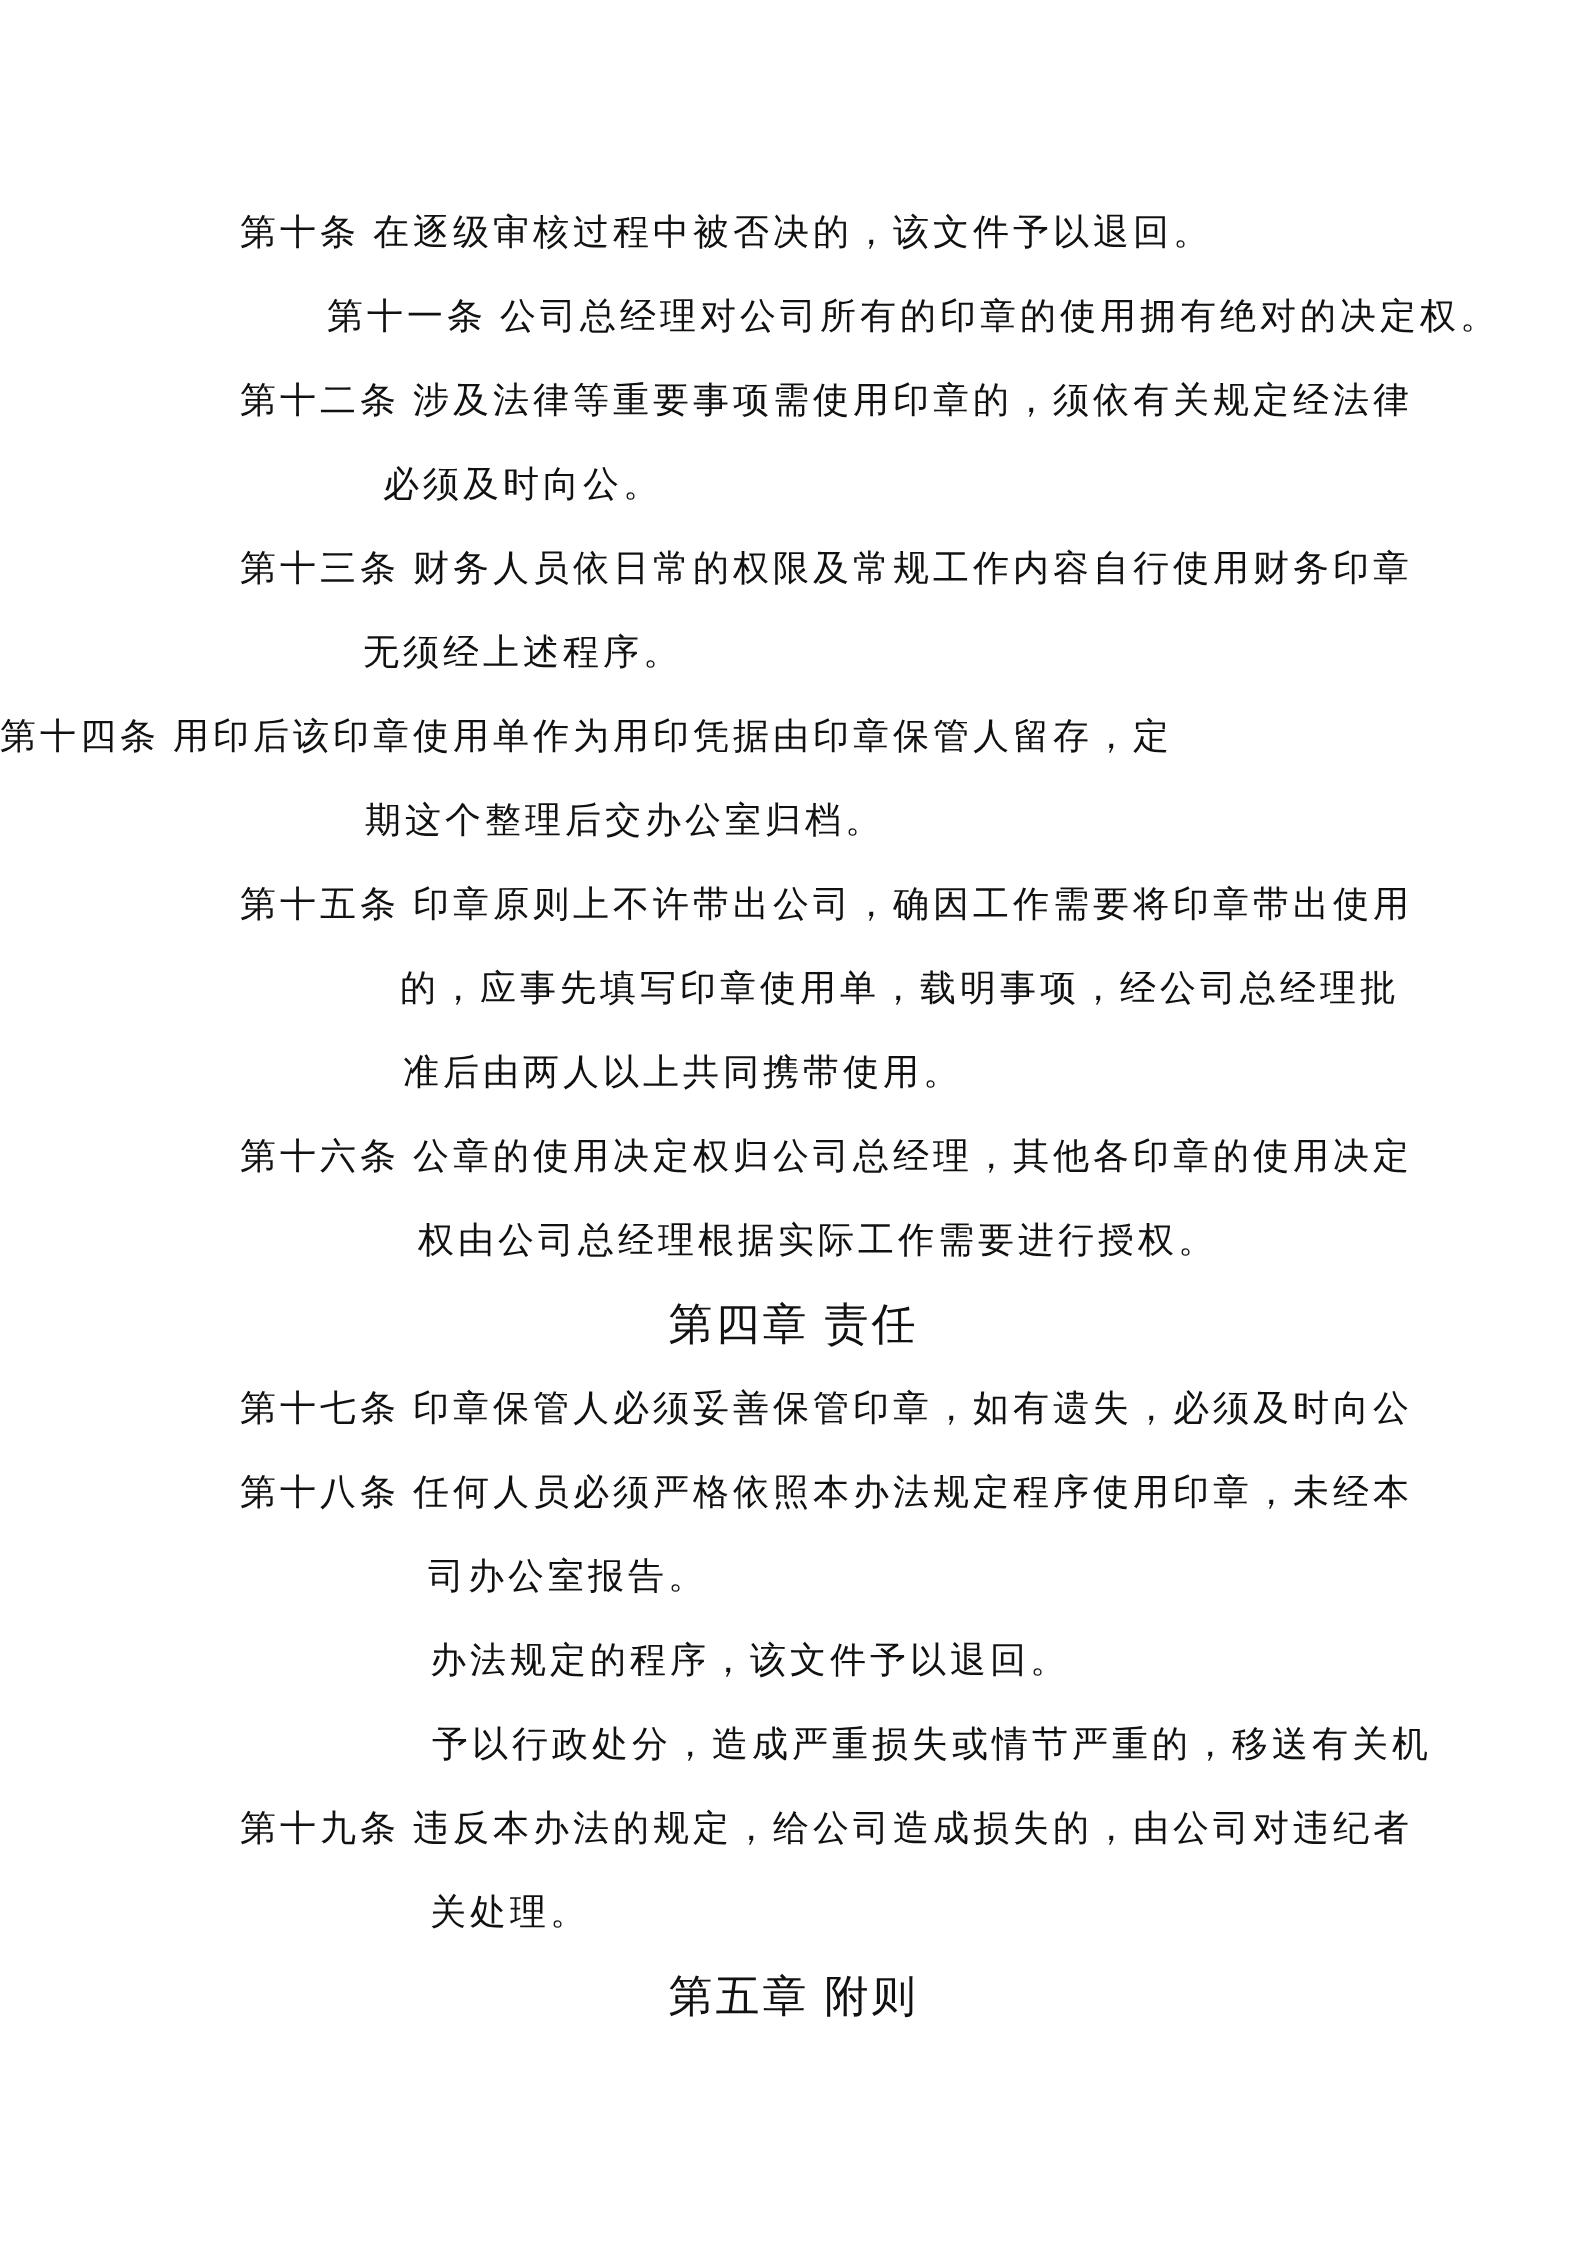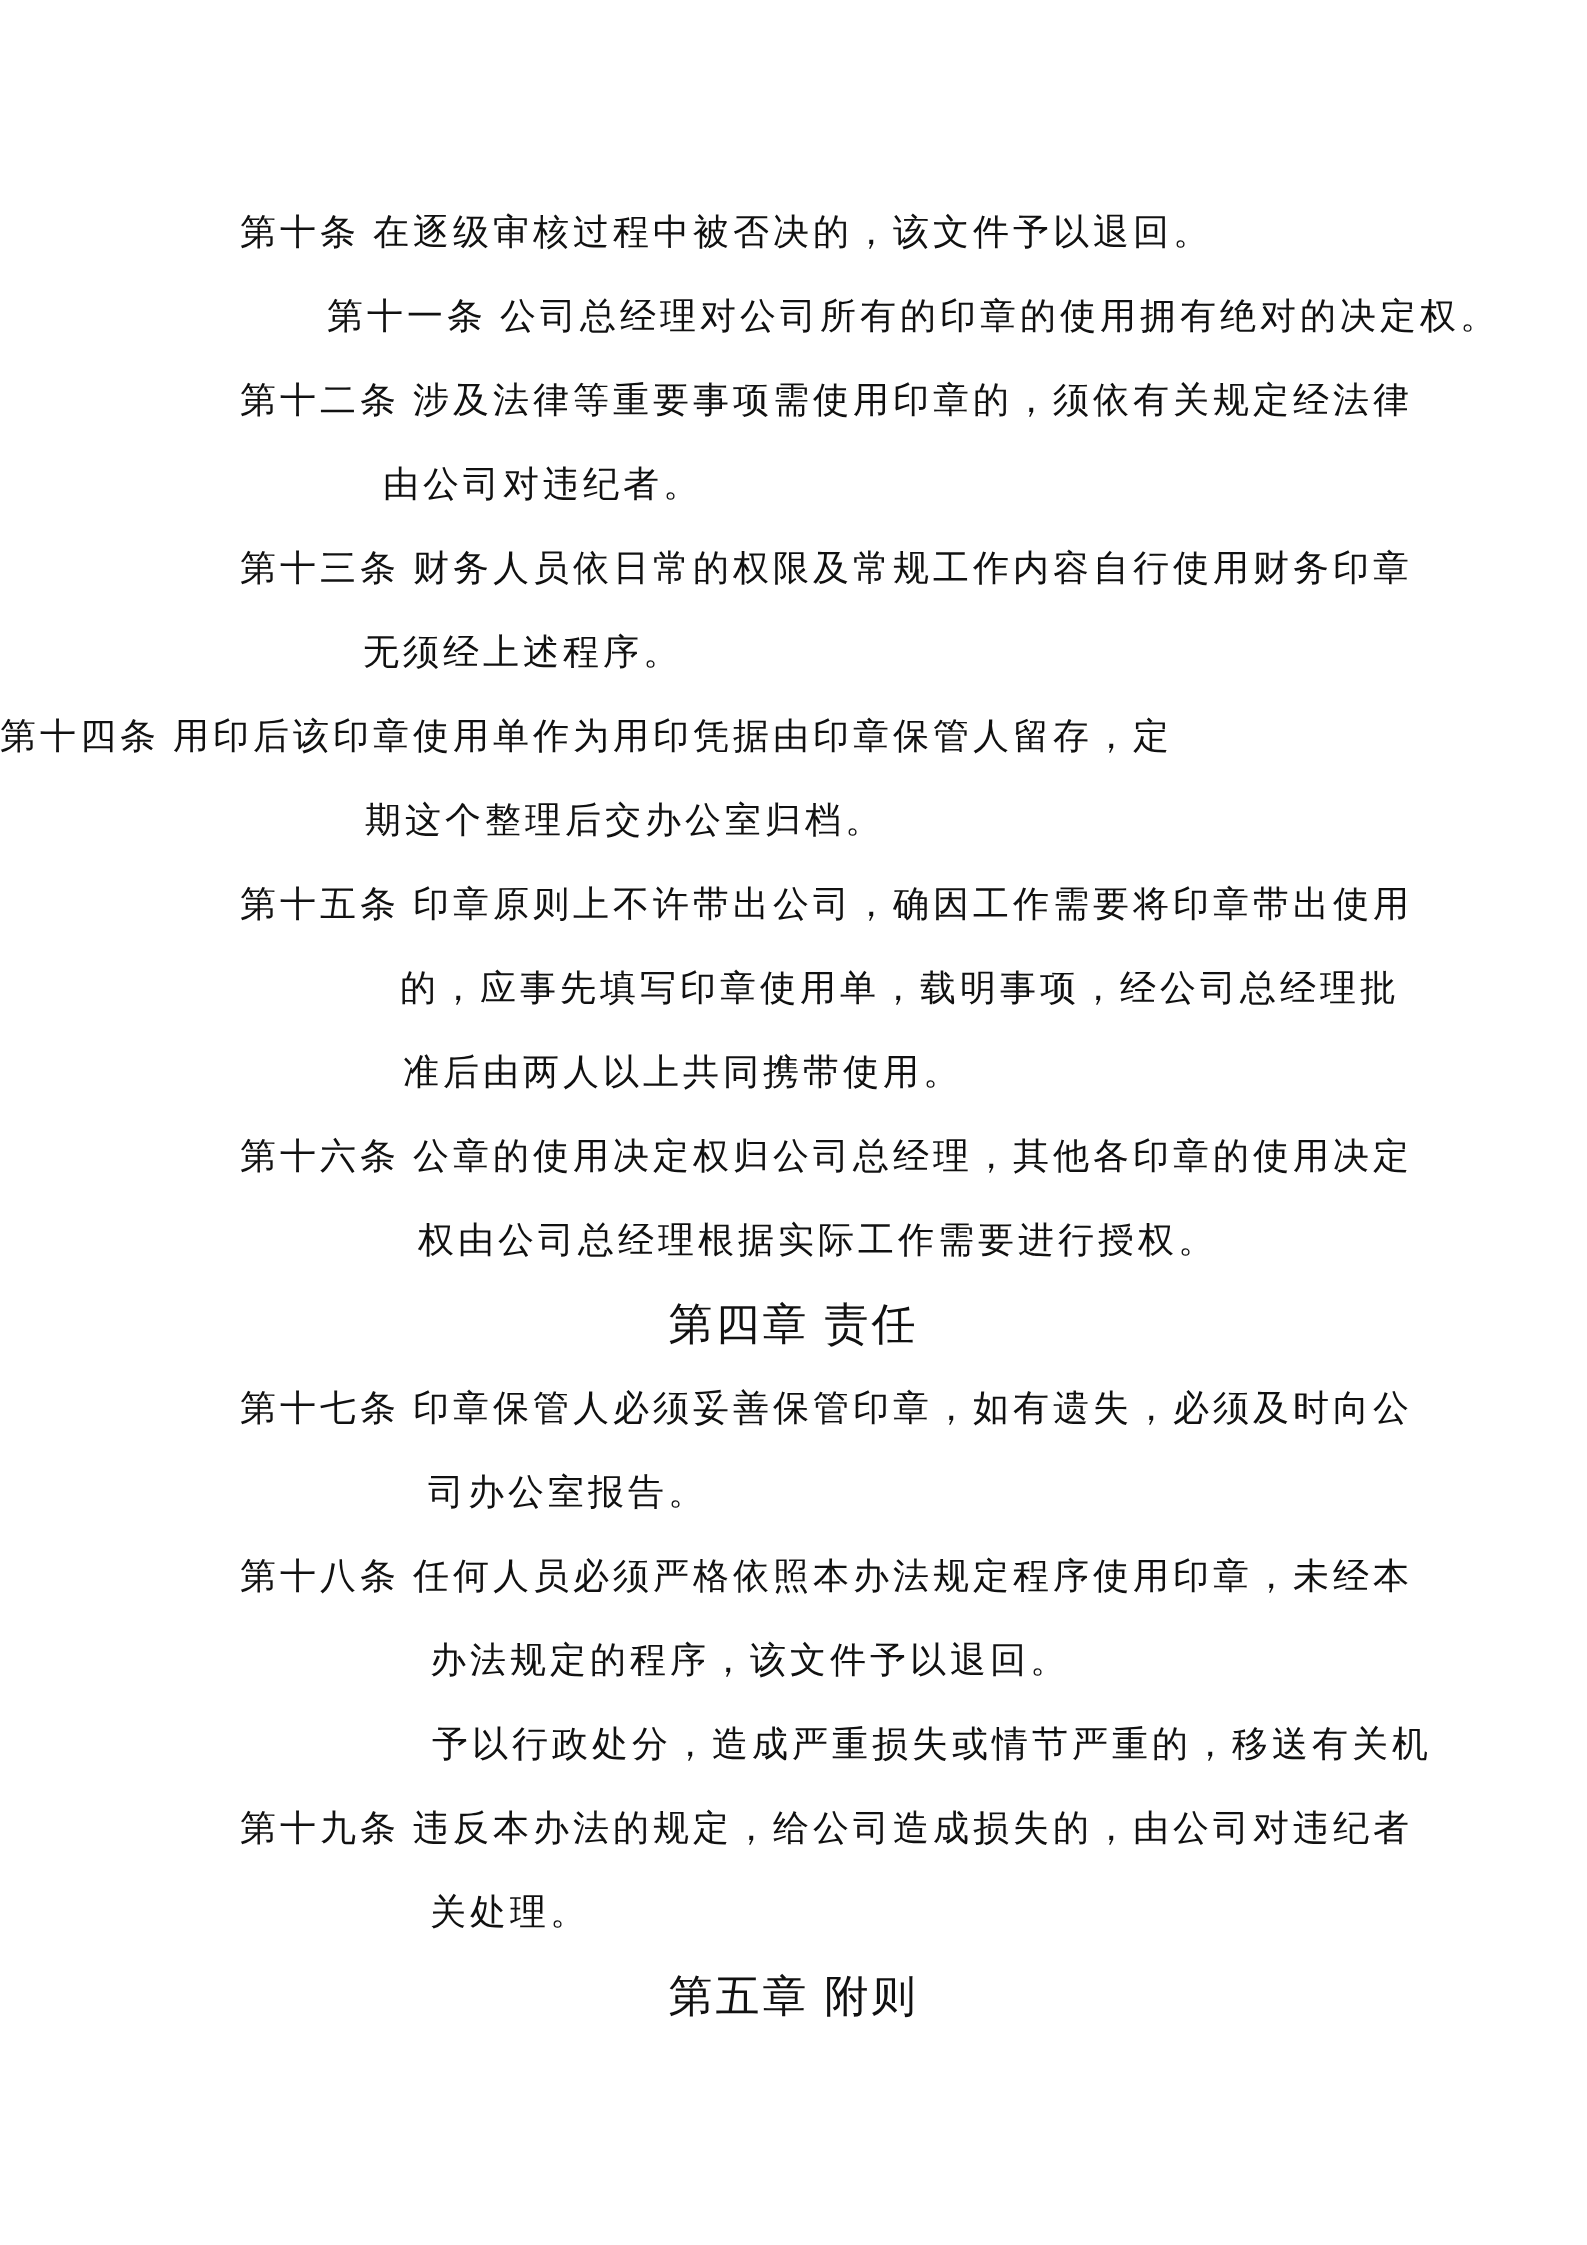--- a/index.html
+++ b/index.html
@@ -43,33 +43,33 @@
   }
 </style>
 </head>
 <body>
 
 <div class="page">
   <div class="content">
       <div class="doc-line article" style="padding-left: 240px;">第十条 在逐级审核过程中被否决的，该文件予以退回。</div>
       <div class="doc-line article" style="padding-left: 240px; text-align: center;">第十一条 公司总经理对公司所有的印章的使用拥有绝对的决定权。</div>
       <div class="doc-line article" style="padding-left: 240px;">第十二条 涉及法律等重要事项需使用印章的，须依有关规定经法律</div>
-      <div class="doc-line continuation" style="padding-left: 383px;">由公司对违纪者。</div>
+      <div class="doc-line continuation" style="padding-left: 383px;">必须及时向公。</div>
       <div class="doc-line article" style="padding-left: 240px;">第十三条 财务人员依日常的权限及常规工作内容自行使用财务印章</div>
       <div class="doc-line continuation" style="padding-left: 363px;">无须经上述程序。</div>
       <div class="doc-line article" style="">第十四条 用印后该印章使用单作为用印凭据由印章保管人留存，定</div>
       <div class="doc-line continuation" style="padding-left: 365px;">期这个整理后交办公室归档。</div>
       <div class="doc-line article" style="padding-left: 240px;">第十五条 印章原则上不许带出公司，确因工作需要将印章带出使用</div>
       <div class="doc-line continuation" style="padding-left: 400px;">的，应事先填写印章使用单，载明事项，经公司总经理批</div>
       <div class="doc-line continuation" style="padding-left: 403px;">准后由两人以上共同携带使用。</div>
       <div class="doc-line article" style="padding-left: 240px;">第十六条 公章的使用决定权归公司总经理，其他各印章的使用决定</div>
       <div class="doc-line continuation" style="padding-left: 418px;">权由公司总经理根据实际工作需要进行授权。</div>
       <div class="doc-line heading">第四章 责任</div>
       <div class="doc-line article" style="padding-left: 240px;">第十七条 印章保管人必须妥善保管印章，如有遗失，必须及时向公</div>
+      <div class="doc-line article" style="padding-left: 240px;">第十八条 任何人员必须严格依照本办法规定程序使用印章，未经本</div>
       <div class="doc-line continuation" style="padding-left: 428px;">司办公室报告。</div>
-      <div class="doc-line article" style="padding-left: 240px;">第十八条 任何人员必须严格依照本办法规定程序使用印章，未经本</div>
       <div class="doc-line continuation" style="padding-left: 430px;">办法规定的程序，该文件予以退回。</div>
       <div class="doc-line continuation" style="padding-left: 432px;">予以行政处分，造成严重损失或情节严重的，移送有关机</div>
       <div class="doc-line article" style="padding-left: 240px;">第十九条 违反本办法的规定，给公司造成损失的，由公司对违纪者</div>
       <div class="doc-line continuation" style="padding-left: 430px;">关处理。</div>
       <div class="doc-line heading">第五章 附则</div>
     </div>
 </div>
 
 </body></html>

